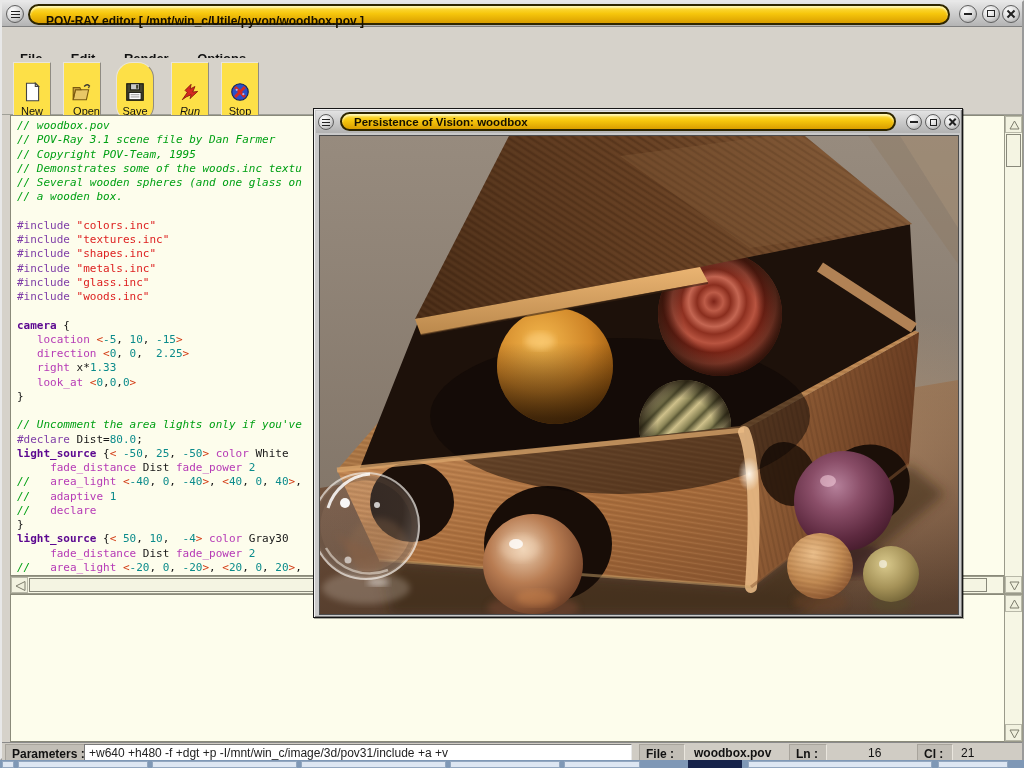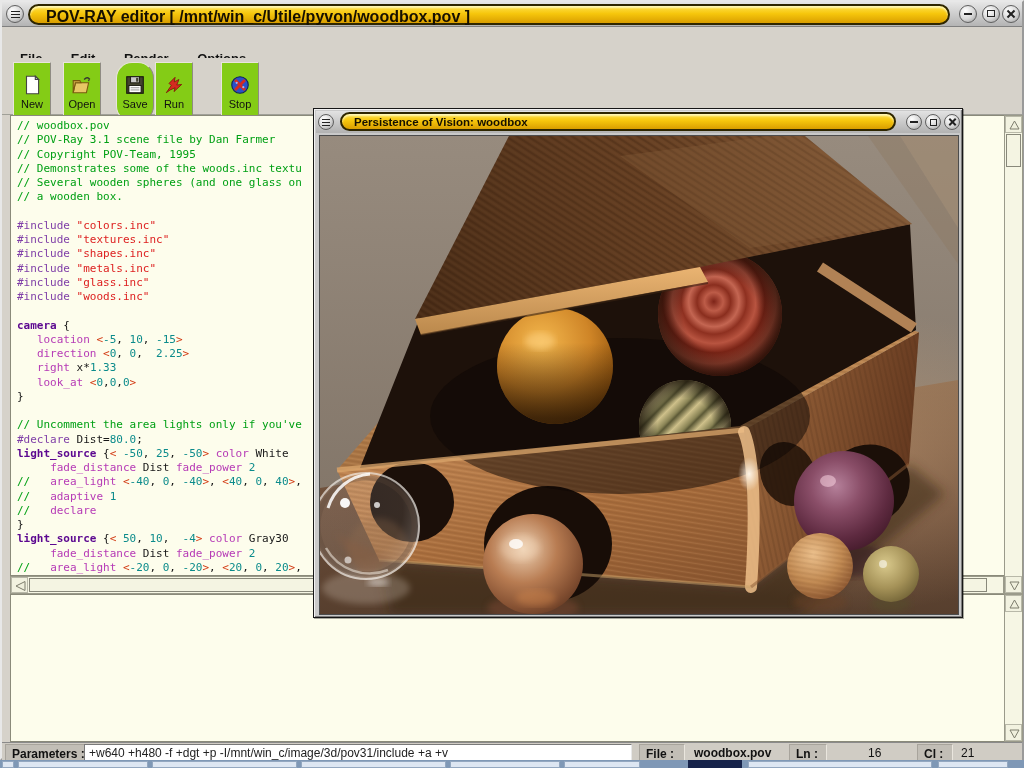--- a/index.html
+++ b/index.html
@@ -17,41 +17,41 @@
     border:1px solid #5f5f5f;cursor:pointer;}
   .hamburger{position:absolute;left:4px;top:5px;width:9px;height:7px;
     background:repeating-linear-gradient(#222 0 1px,transparent 1px 3px);}
   .glyph-min{position:absolute;left:4px;top:7px;width:8px;height:2px;background:#222;}
   .glyph-max{position:absolute;left:4px;top:4px;width:8px;height:7px;border:1.5px solid #222;}
   .glyph-x1,.glyph-x2{position:absolute;left:3px;top:7px;width:10px;height:2px;background:#222;}
   .glyph-x1{transform:rotate(45deg);} .glyph-x2{transform:rotate(-45deg);}
   .title-pill{position:absolute;left:26px;top:2px;width:922px;height:21px;border-radius:11px;
     background:linear-gradient(var(--accent-hi,#ffe14a),var(--accent,#f6c60c) 45%,#d99e00);
     border:2px solid #2e2600;box-shadow:inset 0 2px 2px rgba(255,255,220,.75);}
-  .title-text{font-weight:bold;font-size:16px;color:#161000;padding:2px 0 0 16px;white-space:nowrap;overflow:hidden;}
+  .title-text{font-weight:bold;font-size:12px;color:#161000;padding:8px 0 0 16px;white-space:nowrap;overflow:hidden;}
   .tb-min{left:957px;} .tb-max{left:980px;} .tb-close{left:1000px;}
 
   .menubar{position:absolute;left:0;top:26px;width:1020px;height:30px;background:#d6d2ca;}
   .menu-item{display:inline-block;font-weight:bold;font-size:13px;color:#111;
     padding:23px 12px 0 12px;cursor:pointer;}
   .menu-item:first-child{margin-left:6px;}
 
   .toolbar{position:absolute;left:0;top:56px;width:1020px;height:57px;background:#d6d2ca;
     border-bottom:1px solid #a0a098;}
-  .tool-btn{position:absolute;top:4px;width:38px;height:60px;background:#84cc16;
+  .tool-btn{position:absolute;top:4px;width:38px;height:60px;background:#fde047;
     border:1px solid;border-color:#e9e5dd #8f8b83 #8f8b83 #e9e5dd;cursor:pointer;
-    text-align:center;padding-top:11px;}
+    text-align:center;padding-top:18px;}
   .tool-btn svg{display:block;margin:0 auto;}
   .tool-label{display:block;font-size:11px;color:#111;margin-top:2px;}
 
   .editor{position:absolute;left:8px;top:113px;width:994px;height:461px;
     background:#fdfdec;border:1px solid #8a8a7a;border-right:none;overflow:hidden;cursor:text;}
   .code-line{font-family:"DejaVu Sans Mono",monospace;font-size:11px;line-height:14.25px;
     white-space:pre;padding-left:6px;}
-  .com{color:var(--sx-comment,#00a014);} .dir{color:var(--sx-directive,#8040a8);}
+  .com{color:var(--sx-comment,#00a014);font-style:italic;} .dir{color:var(--sx-directive,#8040a8);}
   .str{color:var(--sx-string,#dd2020);}  .kw{color:var(--sx-keyword,#5c0890);font-weight:bold;}
   .idf{color:var(--sx-identifier,#b63ab6);} .num{color:var(--sx-number,#0b8b8b);}
   .brk{color:var(--sx-bracket,#d23810);} .pln{color:#171717;}
 
   
   .vscroll{position:absolute;left:1002px;top:113px;width:19px;height:479px;background:#f6f6e4;
     border:1px solid #9a9a8a;}
   .vscroll2{position:absolute;left:1002px;top:592px;width:19px;height:148px;background:#f6f6e4;
     border:1px solid #9a9a8a;}
   .hscroll{position:absolute;left:8px;top:574px;width:994px;height:18px;background:#f6f6e4;
@@ -133,41 +133,41 @@
     </div>
 
     <div class="toolbar">
       <div class="tool-btn" style="left:11px;">
         <svg width="22" height="22" viewBox="0 0 20 20">
           <path d="M5 2 h8 l3 3 v13 h-11 z" fill="#ffffff" stroke="#444" stroke-width="1"></path>
           <path d="M13 2 v3 h3 z" fill="#d8d8d8" stroke="#444" stroke-width="1"></path>
         </svg>
         <span class="tool-label">New</span>
       </div>
-      <div class="tool-btn" style="left:61px;">
+      <div class="tool-btn" style="left:61px;text-align:right;">
         <svg width="22" height="22" viewBox="0 0 20 20">
           <path d="M2 17 L4 8 H16 L14 17 Z" fill="#e8c766" stroke="#7a5a10" stroke-width="1"></path>
           <path d="M2 17 L2 6 H8 L9 8 H4 Z" fill="#d4ac46" stroke="#7a5a10" stroke-width="1"></path>
           <path d="M12 5 q3 -3 5 0" fill="none" stroke="#333" stroke-width="1.4"></path>
           <path d="M17 5 l-1.8 .4 1.2 1.4 z" fill="#333"></path>
         </svg>
         <span class="tool-label">Open</span>
       </div>
       <div class="tool-btn" style="left:114px;border-radius:16px;">
         <svg width="22" height="22" viewBox="0 0 20 20">
           <rect x="2.5" y="2.5" width="15" height="15" fill="#43432f" stroke="#14140c" stroke-width="1"></rect>
           <rect x="6" y="2.5" width="8" height="5.5" fill="#c9c9c9" stroke="#14140c" stroke-width=".8"></rect>
           <rect x="11" y="3.5" width="2" height="3.5" fill="#43432f"></rect>
           <rect x="4.5" y="10.5" width="11" height="6.5" fill="#ffffff" stroke="#14140c" stroke-width=".8"></rect>
           <line x1="6" y1="12.5" x2="14" y2="12.5" stroke="#888" stroke-width=".8"></line>
           <line x1="6" y1="14.5" x2="14" y2="14.5" stroke="#888" stroke-width=".8"></line>
         </svg>
         <span class="tool-label">Save</span>
       </div>
-      <div class="tool-btn" style="left:153px;">
+      <div class="tool-btn" style="left:169px;font-style:italic;">
         <svg width="22" height="22" viewBox="0 0 20 20">
           <path d="M3 17 L7.5 10.5 L5.5 8.5 L11 3 L10.2 7.2 L14.5 5 L12.5 10 L17 9.5 L10 16 L11 12.5 L6.5 14.5 Z" fill="#d42a20" stroke="#7c0e08" stroke-width=".7"></path>
         </svg>
         <span class="tool-label">Run</span>
       </div>
       <div class="tool-btn" style="left:219px;">
         <svg width="22" height="22" viewBox="0 0 20 20">
           <circle cx="10" cy="10" r="7.5" fill="#2a50c8" stroke="#102058" stroke-width="1"></circle>
           <path d="M5.5 5.5 L14.5 14.5 M14.5 5.5 L5.5 14.5" stroke="#d42a20" stroke-width="2.6"></path>
           <circle cx="7" cy="8" r="1" fill="#9ab4ff"></circle>

